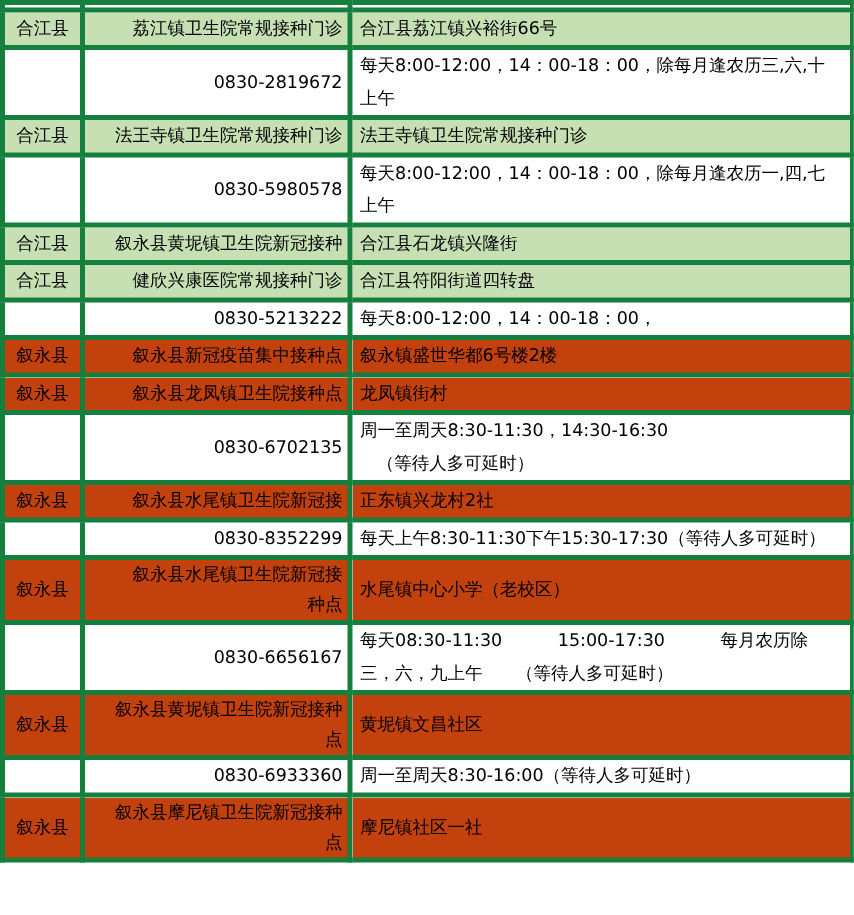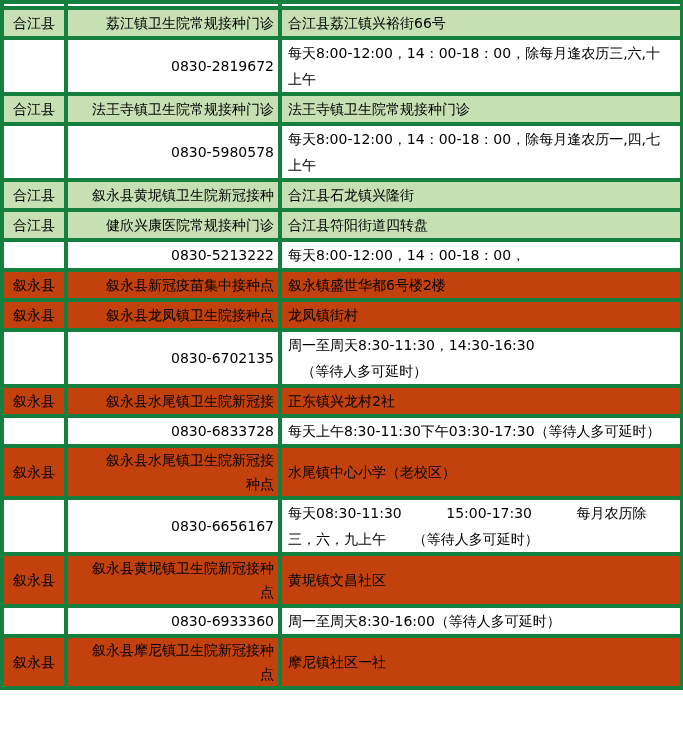--- a/index.html
+++ b/index.html
@@ -105,22 +105,22 @@
    （等待人多可延时）</td>
   </tr>
 
   <tr class="site peach" style="height:26px">
     <td class="c-county">叙永县</td>
     <td class="c-name">叙永县水尾镇卫生院新冠接</td>
     <td class="c-addr">正东镇兴龙村2社</td>
   </tr>
   <tr class="detail" style="height:27px">
     <td class="c-county"></td>
-    <td class="c-name">0830-6833728</td>
-    <td class="c-addr">每天上午8:30-11:30下午03:30-17:30（等待人多可延时）</td>
+    <td class="c-name">0830-8352299</td>
+    <td class="c-addr">每天上午8:30-11:30下午15:30-17:30（等待人多可延时）</td>
   </tr>
 
   <tr class="site peach" style="height:47px">
     <td class="c-county">叙永县</td>
     <td class="c-name">    叙永县水尾镇卫生院新冠接
 种点</td>
     <td class="c-addr">水尾镇中心小学（老校区）</td>
   </tr>
   <tr class="detail" style="height:56px">
     <td class="c-county"></td>

